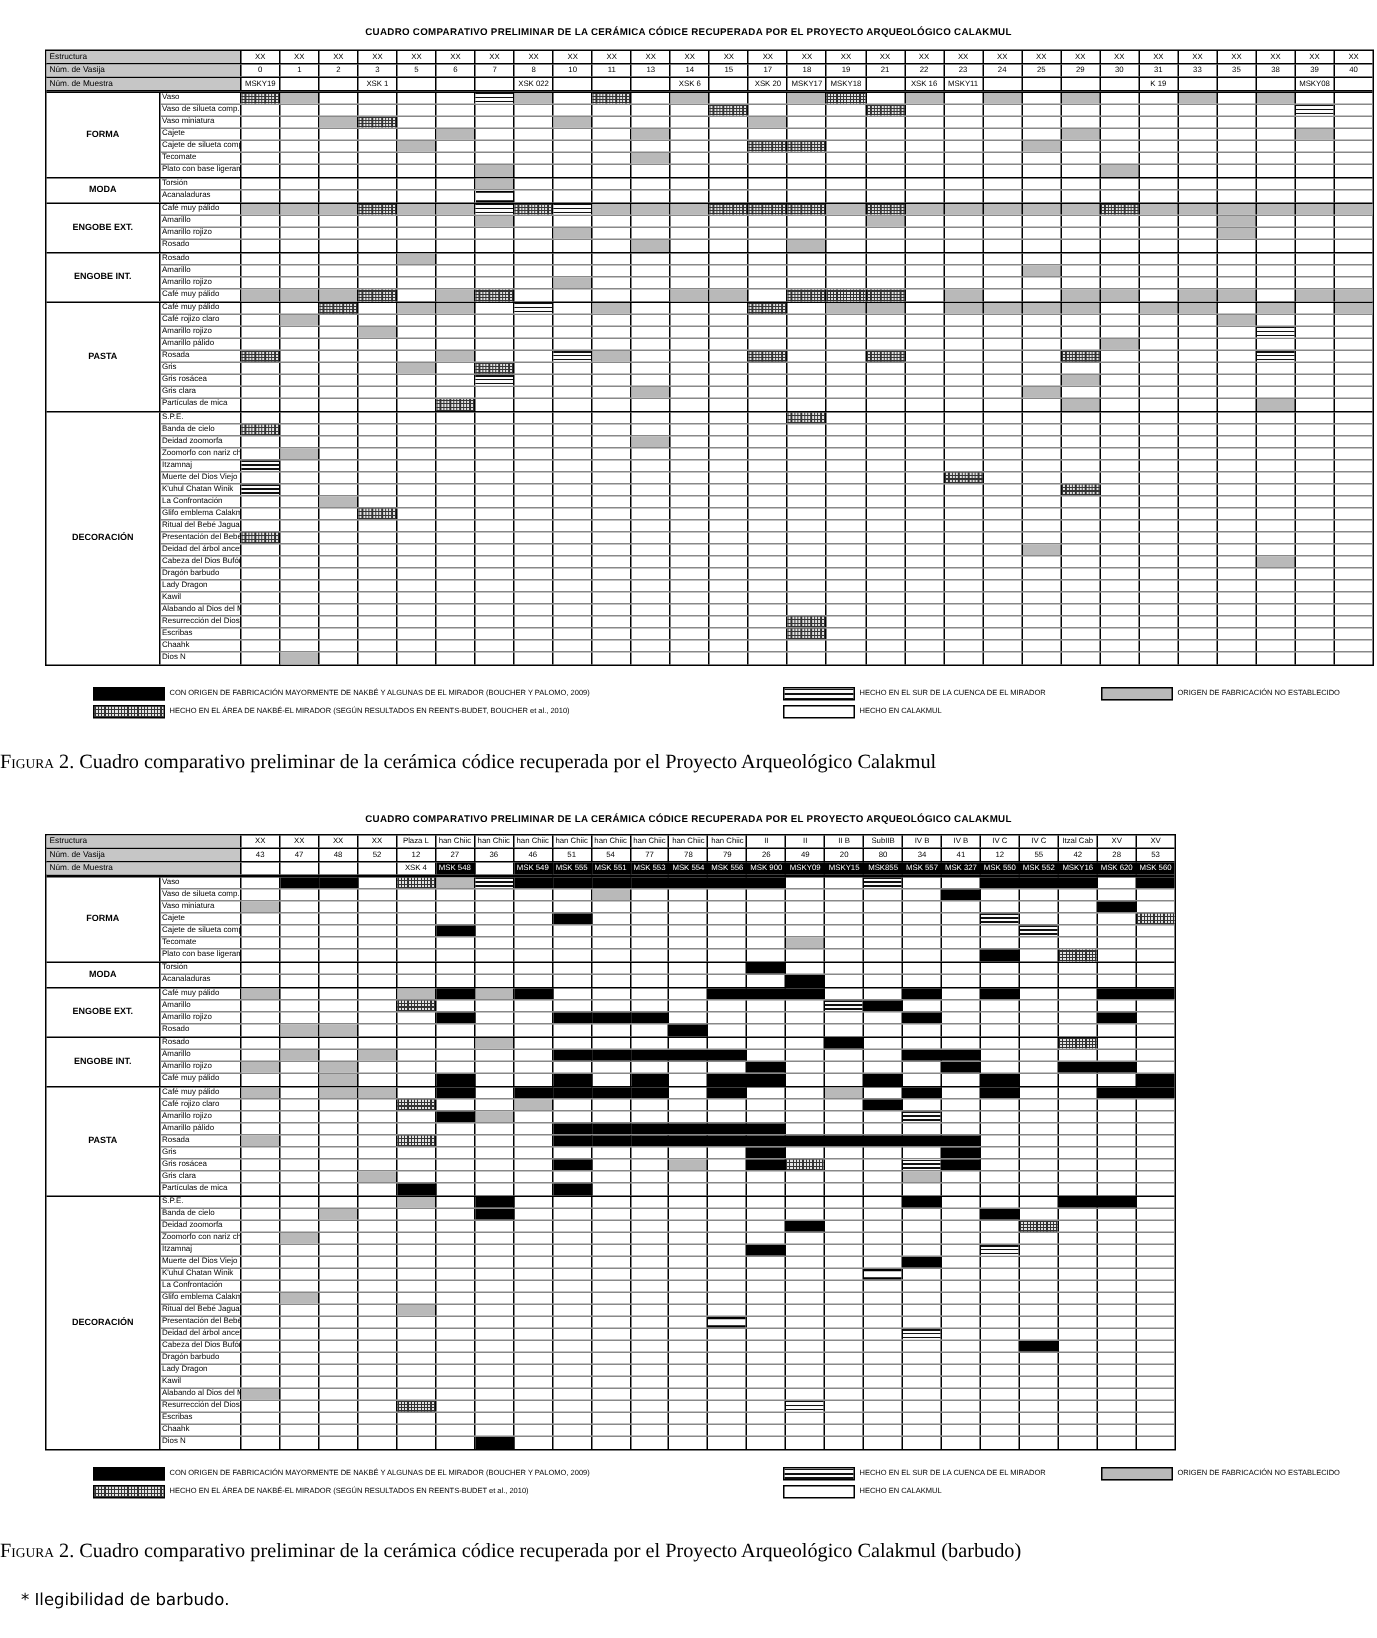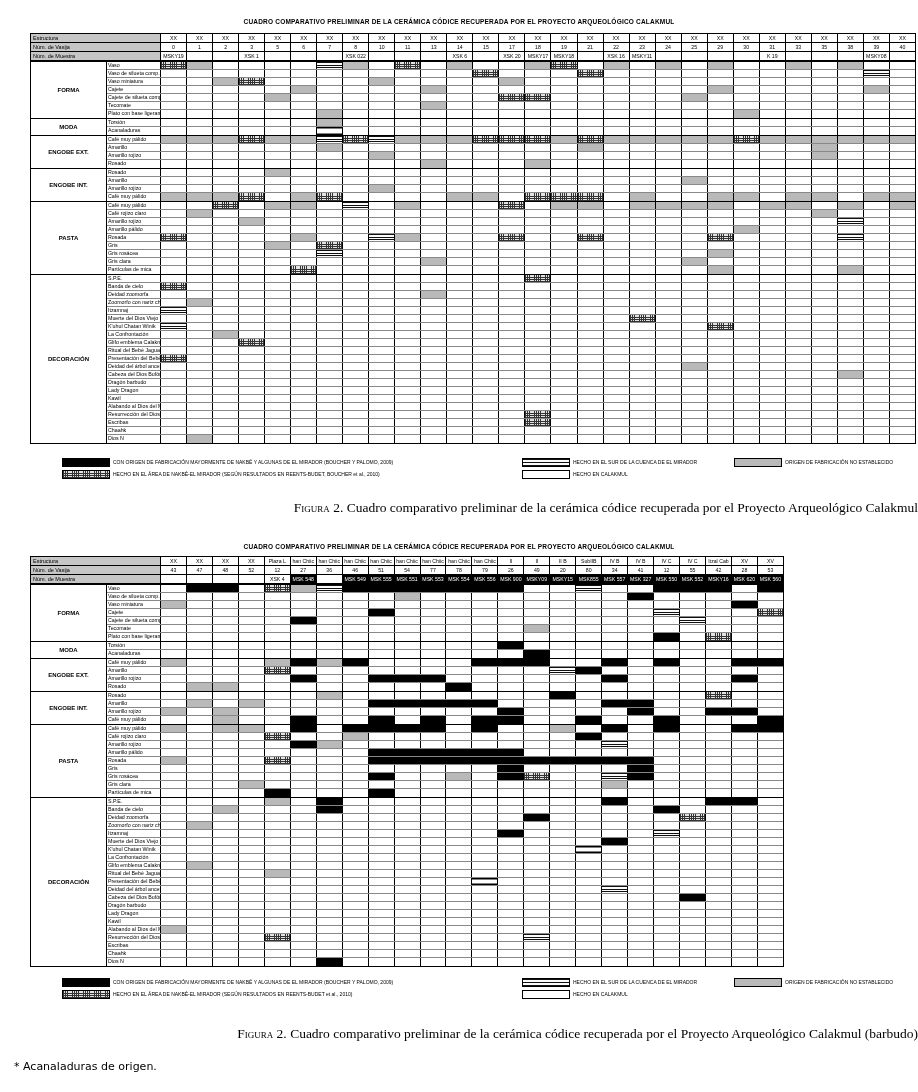--- a/index.html
+++ b/index.html
@@ -39,21 +39,21 @@
   .litem{display:flex;align-items:center;}
   .sw{width:48px;height:9px;border:1px solid #000;margin-right:3px;flex:0 0 auto;box-sizing:border-box;}
   .sw.b{background:#000;}
   .sw.h{background:repeating-linear-gradient(90deg,#333 0 .8px,transparent .8px 2.2px),
                    repeating-linear-gradient(0deg,#333 0 .8px,#e3e3e3 .8px 2.2px);}
   .sw.s{background:repeating-linear-gradient(180deg,#111 0 1.2px,#fbfbfb 1.2px 3px);}
   .sw.w{background:#fff;}
   .sw.g{background:#b9b9b9;}
   .lcol1{width:460px;flex:0 0 460px;}
   .lcol2{width:212px;flex:0 0 212px;}
-  .caption{position:absolute;width:100%;text-align:right;
+  .caption{position:absolute;width:100%;text-align:left;
            font-family:"Liberation Serif",serif;font-size:13.5px;}
   .caption .fc{font-variant:small-caps;}
   .footnote{position:absolute;font-size:11px;font-family:"DejaVu Sans",sans-serif;}
 </style>
 </head>
 <body>
 
 <div class="page">
 
   <div class="tbl-title" style="top:18px;">CUADRO COMPARATIVO PRELIMINAR DE LA CERÁMICA CÓDICE RECUPERADA POR EL PROYECTO ARQUEOLÓGICO CALAKMUL</div>
@@ -3131,14 +3131,14 @@
         <span>HECHO EN CALAKMUL</span>
       </div>
     </div>
   </div>
 
   <div class="caption" style="top:1026px;">
     <span class="fc">Figura 2.</span>
     <span>Cuadro comparativo preliminar de la cerámica códice recuperada por el Proyecto Arqueológico Calakmul</span><span> (barbudo)</span>
   </div>
 
-  <div class="footnote" style="top:1060px;left:14px;">* Acanaladuras de origen.</div>
+  <div class="footnote" style="top:1060px;left:14px;">* Ilegibilidad de barbudo.</div>
 </div>
 
 </body></html>

